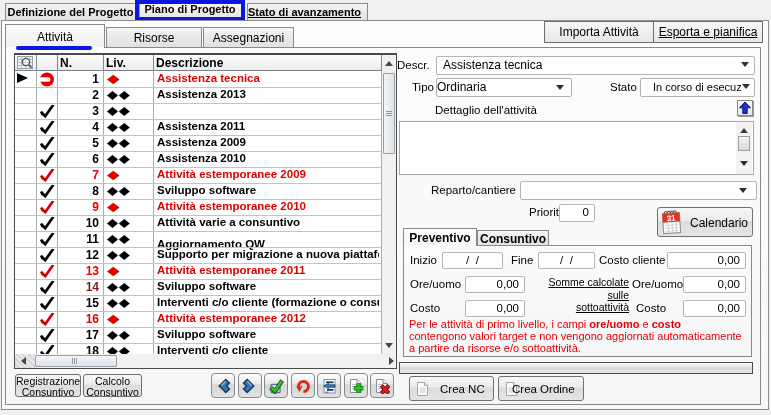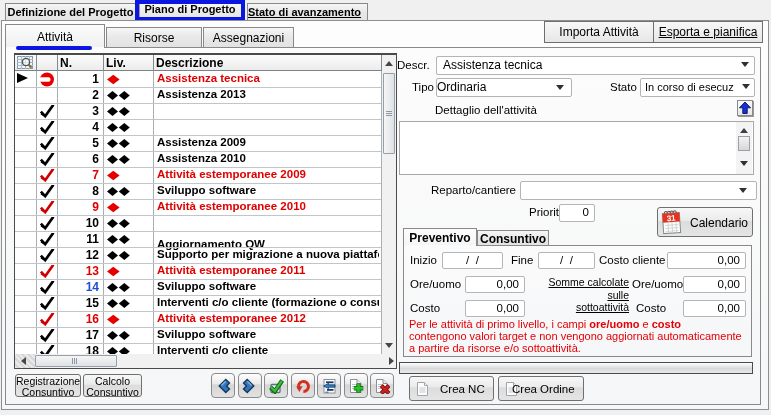--- a/index.html
+++ b/index.html
@@ -102,20 +102,21 @@
       <div class="abs" style="left:0;top:64px;width:366px;height:1px;background:#c2c5c8;"></div>
       <svg class="abs" style="left:24px;top:66px;" width="16" height="14" viewBox="0 0 16 14">
         <path d="M2.8 7.6 L6.2 11.2 L13.6 0.8" fill="none" stroke="#000" stroke-width="2.7" stroke-linecap="square"></path>
         <path d="M2.2 8.6 L5.6 10.6" stroke="#000" stroke-width="2.2" fill="none"></path>
       </svg>
       <div class="abs" style="left:42px;top:65px;width:42px;text-align:right;font:bold 12px 'Liberation Sans';color:#000;">4</div>
       <svg class="abs" style="left:92px;top:65px;" width="24" height="16" viewBox="0 0 24 16">
         <polygon points="5.5,3.0999999999999996 11,7.5 5.5,11.9 0,7.5" fill="#000"></polygon>
         <polygon points="17.3,3.0999999999999996 22.8,7.5 17.3,11.9 11.8,7.5" fill="#000"></polygon>
       </svg>
+      <div class="abs" style="left:142px;top:65px;width:222px;overflow:hidden;white-space:nowrap;font:bold 11.5px 'Liberation Sans';color:#000;">Assistenza 2011</div>
       <div class="abs" style="left:0;top:80px;width:366px;height:1px;background:#c2c5c8;"></div>
       <svg class="abs" style="left:24px;top:82px;" width="16" height="14" viewBox="0 0 16 14">
         <path d="M2.8 7.6 L6.2 11.2 L13.6 0.8" fill="none" stroke="#000" stroke-width="2.7" stroke-linecap="square"></path>
         <path d="M2.2 8.6 L5.6 10.6" stroke="#000" stroke-width="2.2" fill="none"></path>
       </svg>
       <div class="abs" style="left:42px;top:81px;width:42px;text-align:right;font:bold 12px 'Liberation Sans';color:#000;">5</div>
       <svg class="abs" style="left:92px;top:81px;" width="24" height="16" viewBox="0 0 24 16">
         <polygon points="5.5,3.0999999999999996 11,7.5 5.5,11.9 0,7.5" fill="#000"></polygon>
         <polygon points="17.3,3.0999999999999996 22.8,7.5 17.3,11.9 11.8,7.5" fill="#000"></polygon>
       </svg>
@@ -165,20 +166,21 @@
       <div class="abs" style="left:0;top:160px;width:366px;height:1px;background:#c2c5c8;"></div>
       <svg class="abs" style="left:24px;top:162px;" width="16" height="14" viewBox="0 0 16 14">
         <path d="M2.8 7.6 L6.2 11.2 L13.6 0.8" fill="none" stroke="#000" stroke-width="2.7" stroke-linecap="square"></path>
         <path d="M2.2 8.6 L5.6 10.6" stroke="#000" stroke-width="2.2" fill="none"></path>
       </svg>
       <div class="abs" style="left:42px;top:161px;width:42px;text-align:right;font:bold 12px 'Liberation Sans';color:#000;">10</div>
       <svg class="abs" style="left:92px;top:161px;" width="24" height="16" viewBox="0 0 24 16">
         <polygon points="5.5,3.0999999999999996 11,7.5 5.5,11.9 0,7.5" fill="#000"></polygon>
         <polygon points="17.3,3.0999999999999996 22.8,7.5 17.3,11.9 11.8,7.5" fill="#000"></polygon>
       </svg>
+      <div class="abs" style="left:142px;top:161px;width:222px;overflow:hidden;white-space:nowrap;font:bold 11.5px 'Liberation Sans';color:#000;">Attività varie a consuntivo</div>
       <div class="abs" style="left:0;top:176px;width:366px;height:1px;background:#c2c5c8;"></div>
       <svg class="abs" style="left:24px;top:178px;" width="16" height="14" viewBox="0 0 16 14">
         <path d="M2.8 7.6 L6.2 11.2 L13.6 0.8" fill="none" stroke="#000" stroke-width="2.7" stroke-linecap="square"></path>
         <path d="M2.2 8.6 L5.6 10.6" stroke="#000" stroke-width="2.2" fill="none"></path>
       </svg>
       <div class="abs" style="left:42px;top:177px;width:42px;text-align:right;font:bold 12px 'Liberation Sans';color:#000;">11</div>
       <svg class="abs" style="left:92px;top:177px;" width="24" height="16" viewBox="0 0 24 16">
         <polygon points="5.5,3.0999999999999996 11,7.5 5.5,11.9 0,7.5" fill="#000"></polygon>
         <polygon points="17.3,3.0999999999999996 22.8,7.5 17.3,11.9 11.8,7.5" fill="#000"></polygon>
       </svg>
@@ -202,21 +204,21 @@
       <div class="abs" style="left:42px;top:209px;width:42px;text-align:right;font:bold 12px 'Liberation Sans';color:#e00000;">13</div>
       <svg class="abs" style="left:92px;top:209px;" width="24" height="16" viewBox="0 0 24 16">
         <polygon points="6.3,2.7 12.6,7.5 6.3,12.3 0,7.5" fill="#e80000"></polygon>
       </svg>
       <div class="abs" style="left:142px;top:209px;width:222px;overflow:hidden;white-space:nowrap;font:bold 11.5px 'Liberation Sans';color:#e00000;">Attività estemporanee 2011</div>
       <div class="abs" style="left:0;top:224px;width:366px;height:1px;background:#c2c5c8;"></div>
       <svg class="abs" style="left:24px;top:226px;" width="16" height="14" viewBox="0 0 16 14">
         <path d="M2.8 7.6 L6.2 11.2 L13.6 0.8" fill="none" stroke="#000" stroke-width="2.7" stroke-linecap="square"></path>
         <path d="M2.2 8.6 L5.6 10.6" stroke="#000" stroke-width="2.2" fill="none"></path>
       </svg>
-      <div class="abs" style="left:42px;top:225px;width:42px;text-align:right;font:bold 12px 'Liberation Sans';color:#1d4ed8;">14</div>
+      <div class="abs" style="left:42px;top:225px;width:42px;text-align:right;font:bold 12px 'Liberation Sans';color:#7f1d1d;">14</div>
       <svg class="abs" style="left:92px;top:225px;" width="24" height="16" viewBox="0 0 24 16">
         <polygon points="5.5,3.0999999999999996 11,7.5 5.5,11.9 0,7.5" fill="#000"></polygon>
         <polygon points="17.3,3.0999999999999996 22.8,7.5 17.3,11.9 11.8,7.5" fill="#000"></polygon>
       </svg>
       <div class="abs" style="left:142px;top:225px;width:222px;overflow:hidden;white-space:nowrap;font:bold 11.5px 'Liberation Sans';color:#000;">Sviluppo software</div>
       <div class="abs" style="left:0;top:240px;width:366px;height:1px;background:#c2c5c8;"></div>
       <svg class="abs" style="left:24px;top:242px;" width="16" height="14" viewBox="0 0 16 14">
         <path d="M2.8 7.6 L6.2 11.2 L13.6 0.8" fill="none" stroke="#000" stroke-width="2.7" stroke-linecap="square"></path>
         <path d="M2.2 8.6 L5.6 10.6" stroke="#000" stroke-width="2.2" fill="none"></path>
       </svg>
@@ -330,21 +332,21 @@
 
 <div class="abs lbl" style="left:397px; top:59px;">Descr.</div>
 <div class="inp" style="left:436px; top:56px; width:319px; height:19px; line-height:17px; padding-left:6px; border-color:#b4b4b4; font-size:12px;">Assistenza tecnica</div>
 <div class="carr" style="left:741px; top:62px;"></div>
 
 <div class="abs lbl" style="left:412px; top:81px;">Tipo</div>
 <div class="inp" style="left:436px; top:78px; width:136px; height:19px; line-height:17px; border-color:#b4b4b4; font-size:12px;">Ordinaria</div>
 <div class="carr" style="left:556px; top:85px;"></div>
 
 <div class="abs lbl" style="left:610px; top:81px;">Stato</div>
-<div class="inp" style="left:640px; top:78px; width:115px; height:19px; line-height:17px; padding-left:4px; border-color:#b4b4b4; overflow:hidden; padding-right:14px; white-space:nowrap; font-size:11px;">In corso di esecuz</div>
+<div class="inp" style="left:640px; top:78px; width:115px; height:19px; line-height:17px; padding-left:12px; border-color:#b4b4b4; overflow:hidden; padding-right:14px; white-space:nowrap; font-size:11px;">In corso di esecuz</div>
 <div class="carr" style="left:742px; top:84px;"></div>
 
 <div class="abs lbl" style="left:399px; top:104px;padding-left:36px;">Dettaglio dell'attività</div>
 <div class="abs" style="left:737px; top:100px; width:16px; height:16px; background:linear-gradient(#fafafa,#e8e8e8); border:1px solid #8a8a8a; box-shadow:1px 1px 0 #9a9a9a;"></div>
 <svg class="abs" style="left:738px; top:101px;" width="14" height="14" viewBox="0 0 14 14">
   <polygon points="7,1 12.5,6.8 9.2,6.8 9.2,12.5 4.8,12.5 4.8,6.8 1.5,6.8" fill="#1a2ed8" stroke="#0c1f6e" stroke-width="1"></polygon>
 </svg>
 
 <div class="abs" style="left:399px; top:121px; width:355px; height:54px; background:#fff; border:1px solid #a8a8a8;"></div>
 <div class="abs" style="left:736px; top:122px; width:16px; height:52px; background:#f3f3f3;"></div>

